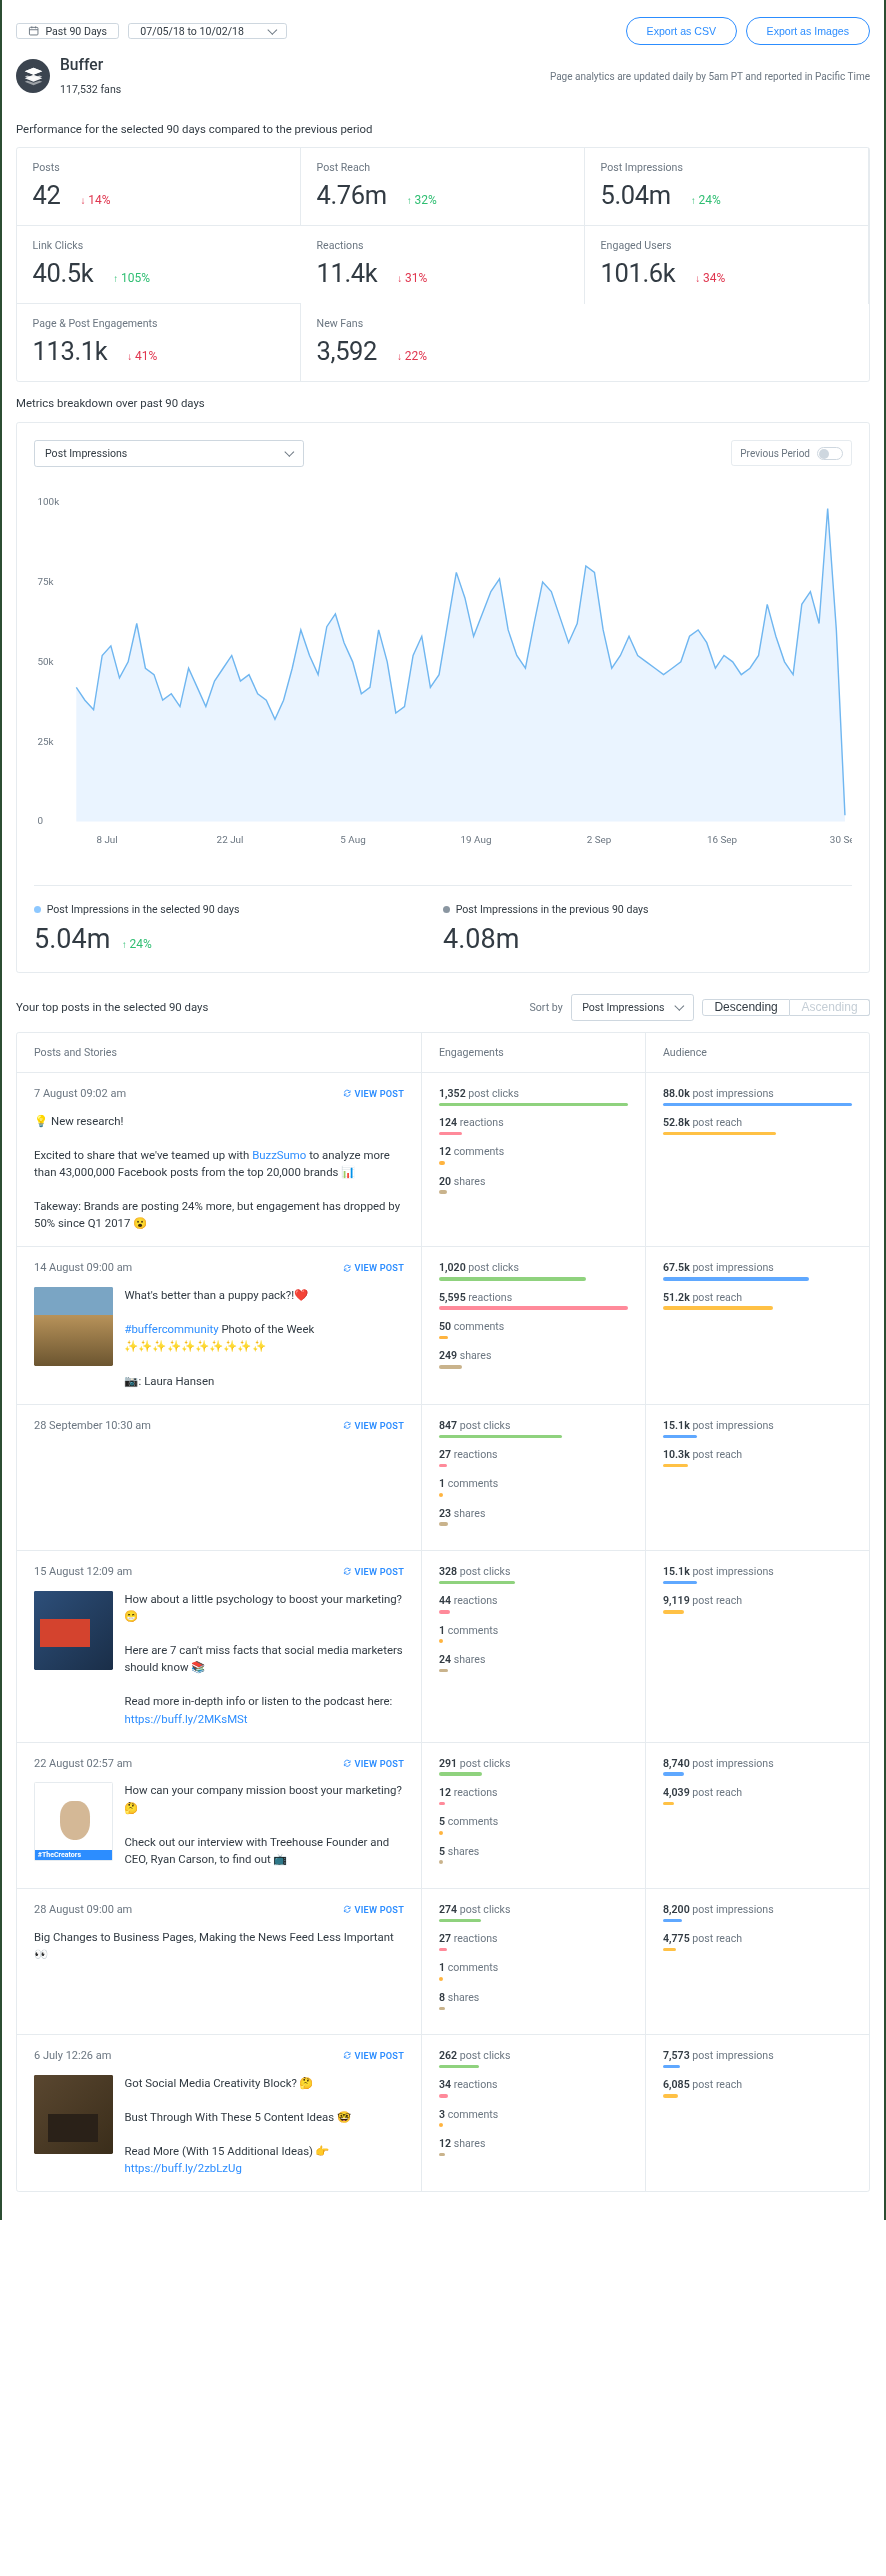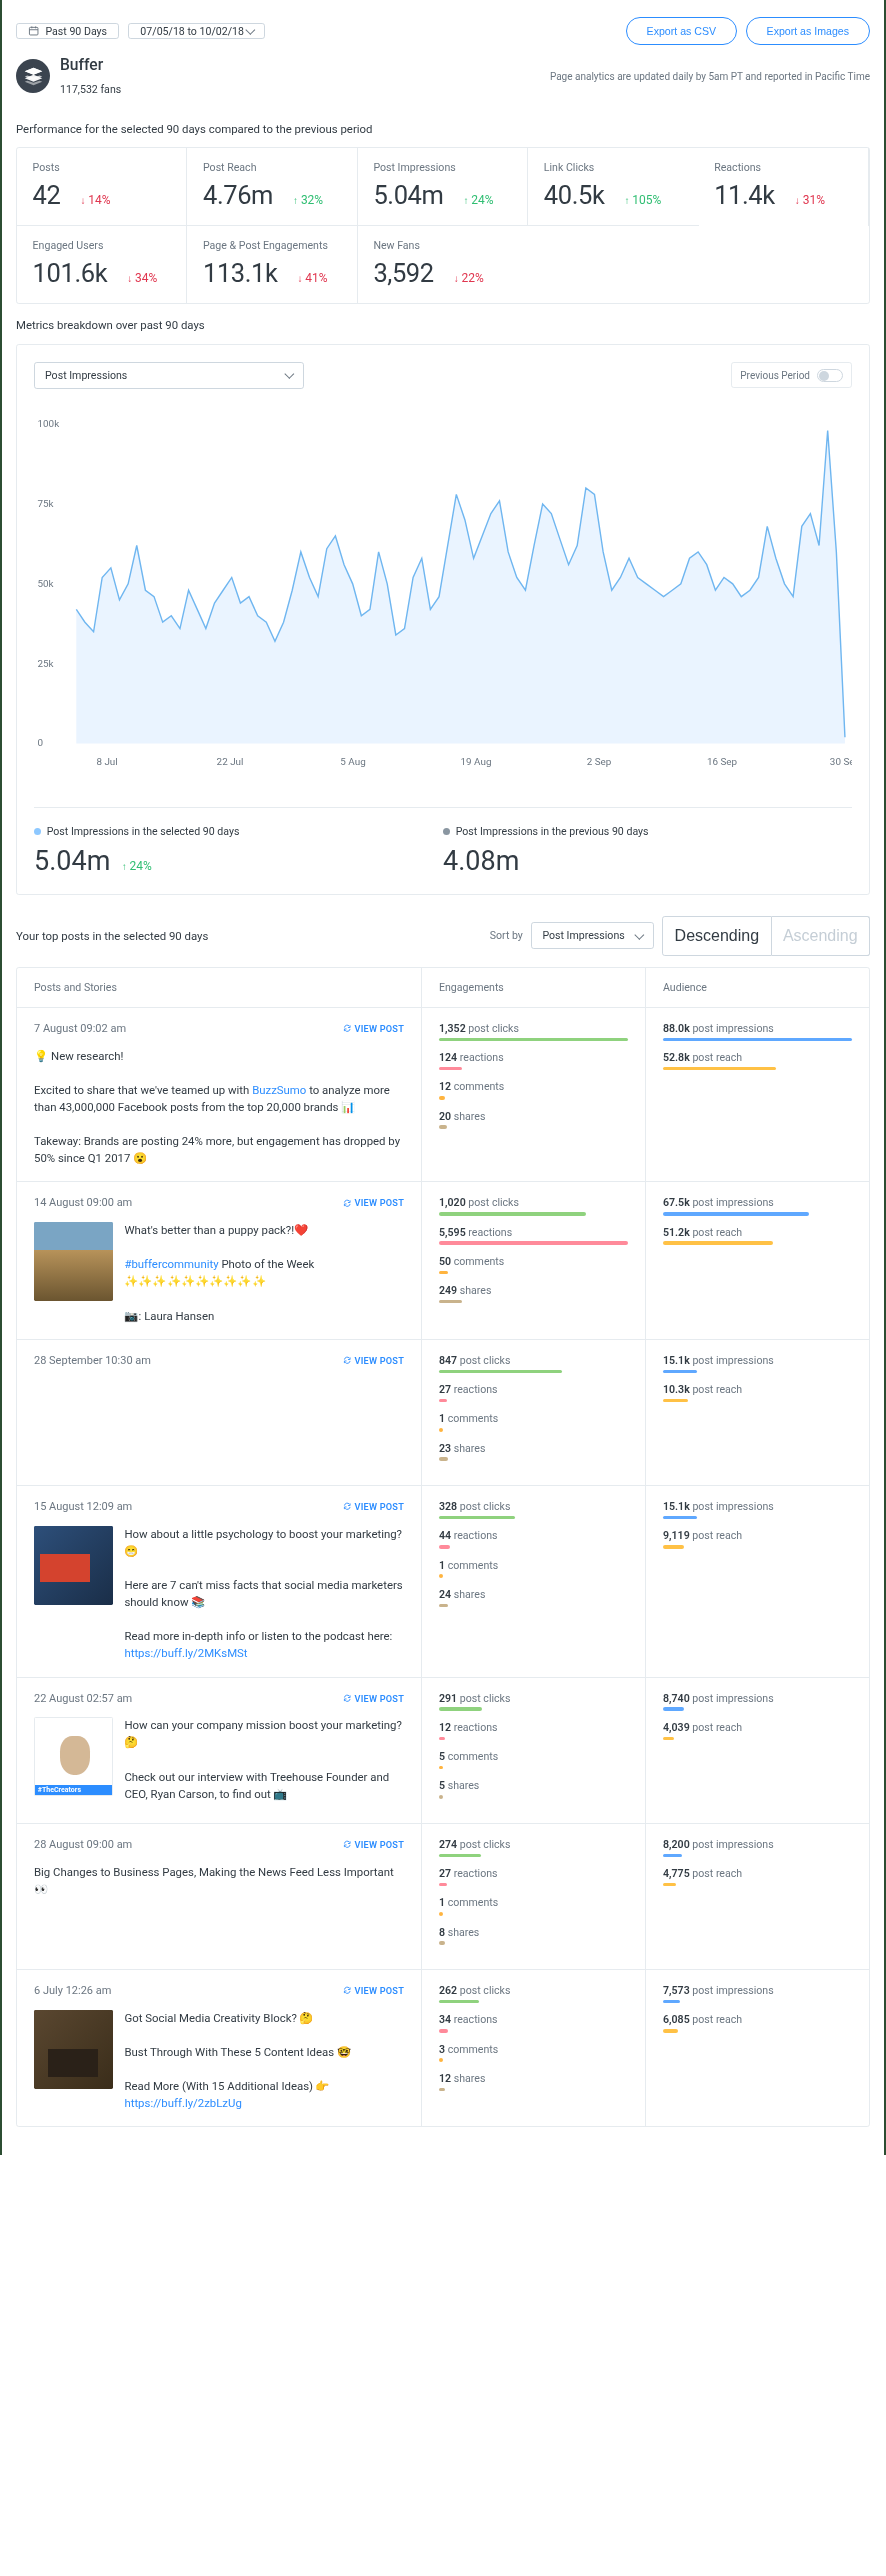--- a/index.html
+++ b/index.html
@@ -61,21 +61,21 @@
 .update-note { font-size: 10px; color: #6b7681; }
 .section-title {
   font-size: 11.4px; color: #323b43; padding: 14px 14px 11.4px 14px;
 }
 
 .metrics-grid {
   margin: 0 14px;
   border: 0.7px solid #e6ebef;
   border-radius: 2.8px;
   display: grid;
-  grid-template-columns: repeat(5, 1fr);
+  grid-template-columns: repeat(3, 1fr);
 }
 .metric-cell {
   border-right: 0.7px solid #e6ebef;
   border-bottom: 0.7px solid #e6ebef;
   padding: 12.8px 15.6px 15.6px 15.6px;
 }
 .metric-cell:nth-child(4n) { border-right: none; }
 .metric-cell:nth-child(n+5) { border-bottom: none; }
 .metric-label { font-size: 10.6px; color: #6b7681; margin-bottom: 5.7px; }
 .metric-val-row { display: flex; align-items: baseline; gap: 20px; }
@@ -148,22 +148,22 @@
 .dot-grey { background: #8a96a1; }
 .foot-val-row { display: flex; align-items: baseline; gap: 11.4px; }
 .foot-val { font-size: 27px; color: #323b43; }
 
 .posts-header {
   display: flex; align-items: center;
   padding: 21px 14px 11.4px 14px;
 }
 .sortby-label { font-size: 10.6px; color: #6b7681; margin-right: 8.5px; text-align: right; }
 .btn-sort {
-  border: 0.7px solid #ced7df; background: #fff; height: 40px;
-  padding: 0 11.4px; font-size: 16px; border-radius: 2.8px; cursor: pointer;
+  border: 0.7px solid #ced7df; background: #fff; height: 17px;
+  padding: 0 11.4px; font-size: 12px; border-radius: 2.8px; cursor: pointer;
 }
 .btn-sort.active { color: #323b43; }
 .btn-sort.disabled { color: #c5ced6; cursor: default; }
 .posts-table {
   margin: 0 14px;
   border: 0.7px solid #e6ebef;
   border-radius: 2.8px;
 }
 .posts-head {
   display: grid;
@@ -212,21 +212,21 @@
 <div class="toolbar">
   <div class="btn-outline">
     <svg width="11.4" height="11.4" viewBox="0 0 24 24">
         <rect x="3" y="5" width="18" height="16" rx="2" fill="none" stroke="#6b7681" stroke-width="2"></rect>
         <line x1="3" y1="10" x2="21" y2="10" stroke="#6b7681" stroke-width="2"></line>
         <line x1="8" y1="3" x2="8" y2="7" stroke="#6b7681" stroke-width="2"></line>
         <line x1="16" y1="3" x2="16" y2="7" stroke="#6b7681" stroke-width="2"></line>
       </svg>
     <span>Past 90 Days</span>
   </div>
-  <div class="btn-outline chev-down" style="position:relative; padding-right:20px;">
+  <div class="btn-outline chev-down" style="position:relative; padding-right:42px;">
     <span>07/05/18 to 10/02/18</span>
   </div>
   <div class="spacer"></div>
   <button class="btn-blue-outline">Export as CSV</button>
   <button class="btn-blue-outline">Export as Images</button>
 </div>
 
 <div class="account-row">
   <div class="account-icon">
     <svg class="account-svg" viewBox="0 0 24 24">

